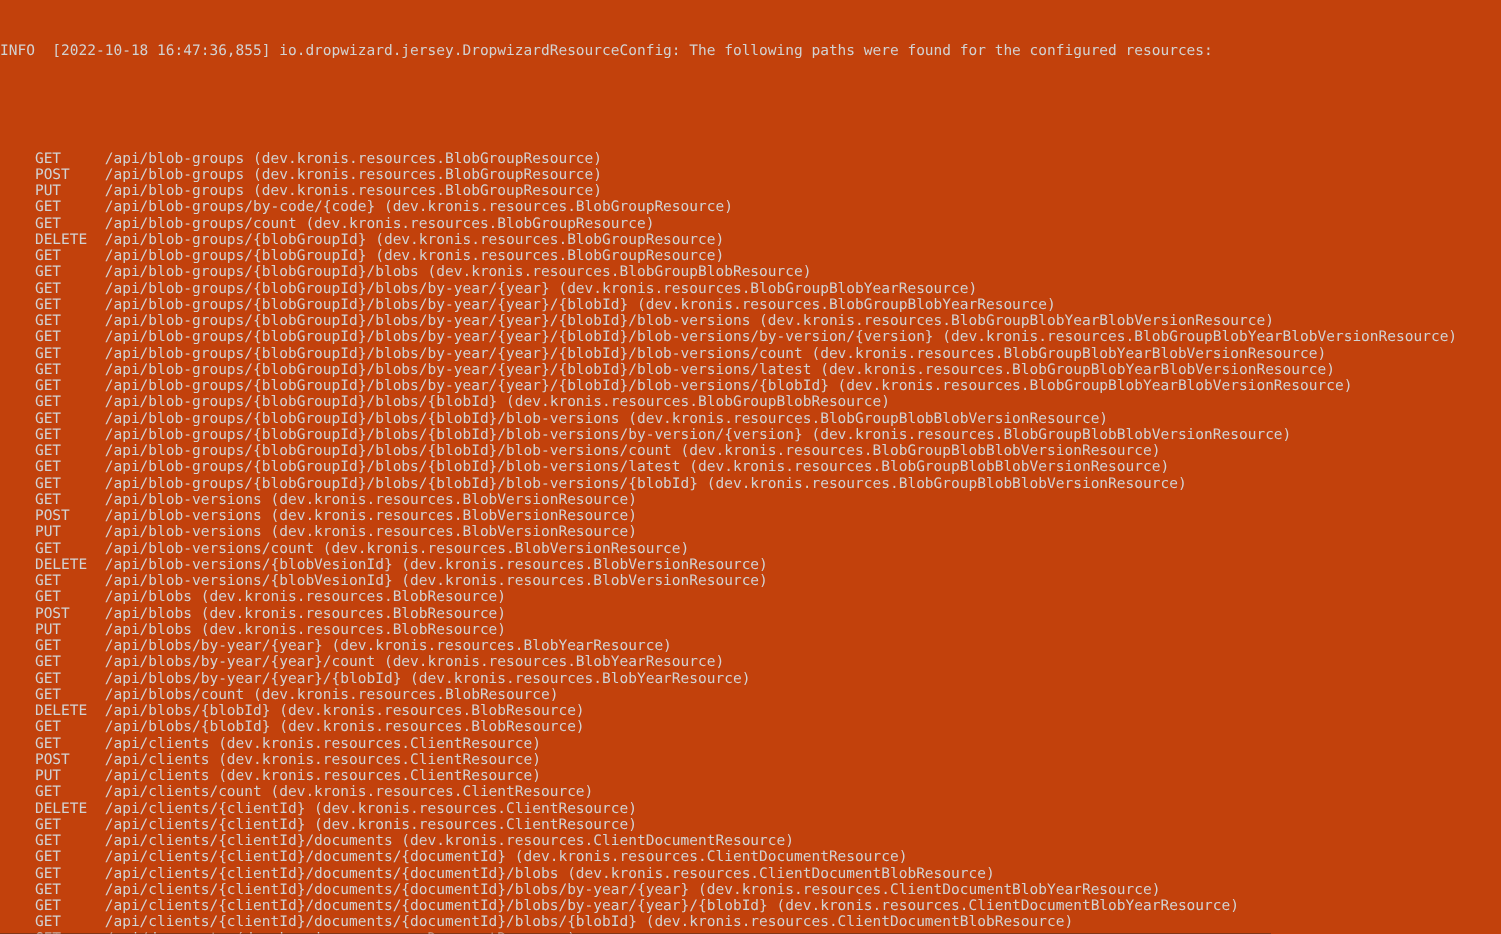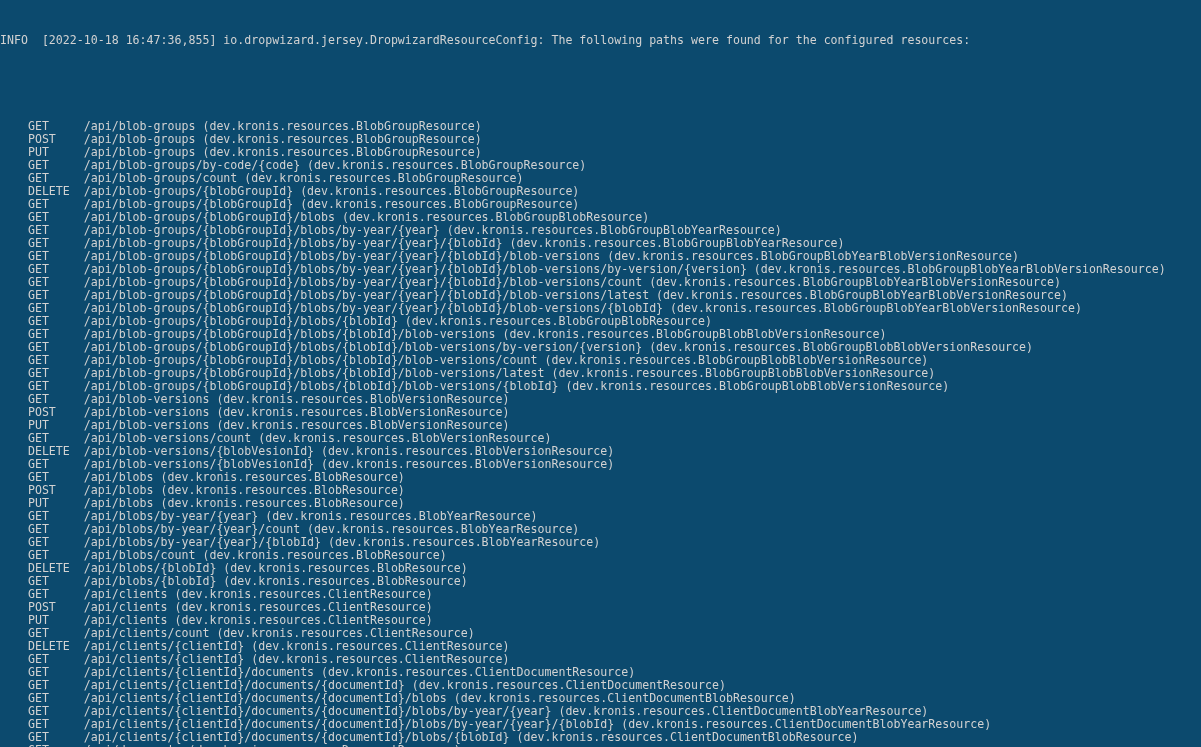--- a/index.html
+++ b/index.html
@@ -41,17 +41,17 @@
     height: 21px;
     line-height: 13px;
   }
   .spacer-line {
     height: 13px;
   }
 </style>
 </head>
 <body style="background: rgb(43, 43, 43);">
 
-<div id="terminal" style="background: #0c4a6e; color: rgb(210, 210, 210);">
+<div id="terminal" style="background: #c2410c; color: rgb(210, 210, 210);">
   <div class="log-line header-line">INFO  [2022-10-18 16:47:36,855] io.dropwizard.jersey.DropwizardResourceConfig: The following paths were found for the configured resources:</div>
   <div class="log-line spacer-line"></div>
   <div id="log-body"><div class="log-line">    GET     /api/blob-groups (dev.kronis.resources.BlobGroupResource)</div><div class="log-line">    POST    /api/blob-groups (dev.kronis.resources.BlobGroupResource)</div><div class="log-line">    PUT     /api/blob-groups (dev.kronis.resources.BlobGroupResource)</div><div class="log-line">    GET     /api/blob-groups/by-code/{code} (dev.kronis.resources.BlobGroupResource)</div><div class="log-line">    GET     /api/blob-groups/count (dev.kronis.resources.BlobGroupResource)</div><div class="log-line">    DELETE  /api/blob-groups/{blobGroupId} (dev.kronis.resources.BlobGroupResource)</div><div class="log-line">    GET     /api/blob-groups/{blobGroupId} (dev.kronis.resources.BlobGroupResource)</div><div class="log-line">    GET     /api/blob-groups/{blobGroupId}/blobs (dev.kronis.resources.BlobGroupBlobResource)</div><div class="log-line">    GET     /api/blob-groups/{blobGroupId}/blobs/by-year/{year} (dev.kronis.resources.BlobGroupBlobYearResource)</div><div class="log-line">    GET     /api/blob-groups/{blobGroupId}/blobs/by-year/{year}/{blobId} (dev.kronis.resources.BlobGroupBlobYearResource)</div><div class="log-line">    GET     /api/blob-groups/{blobGroupId}/blobs/by-year/{year}/{blobId}/blob-versions (dev.kronis.resources.BlobGroupBlobYearBlobVersionResource)</div><div class="log-line">    GET     /api/blob-groups/{blobGroupId}/blobs/by-year/{year}/{blobId}/blob-versions/by-version/{version} (dev.kronis.resources.BlobGroupBlobYearBlobVersionResource)</div><div class="log-line">    GET     /api/blob-groups/{blobGroupId}/blobs/by-year/{year}/{blobId}/blob-versions/count (dev.kronis.resources.BlobGroupBlobYearBlobVersionResource)</div><div class="log-line">    GET     /api/blob-groups/{blobGroupId}/blobs/by-year/{year}/{blobId}/blob-versions/latest (dev.kronis.resources.BlobGroupBlobYearBlobVersionResource)</div><div class="log-line">    GET     /api/blob-groups/{blobGroupId}/blobs/by-year/{year}/{blobId}/blob-versions/{blobId} (dev.kronis.resources.BlobGroupBlobYearBlobVersionResource)</div><div class="log-line">    GET     /api/blob-groups/{blobGroupId}/blobs/{blobId} (dev.kronis.resources.BlobGroupBlobResource)</div><div class="log-line">    GET     /api/blob-groups/{blobGroupId}/blobs/{blobId}/blob-versions (dev.kronis.resources.BlobGroupBlobBlobVersionResource)</div><div class="log-line">    GET     /api/blob-groups/{blobGroupId}/blobs/{blobId}/blob-versions/by-version/{version} (dev.kronis.resources.BlobGroupBlobBlobVersionResource)</div><div class="log-line">    GET     /api/blob-groups/{blobGroupId}/blobs/{blobId}/blob-versions/count (dev.kronis.resources.BlobGroupBlobBlobVersionResource)</div><div class="log-line">    GET     /api/blob-groups/{blobGroupId}/blobs/{blobId}/blob-versions/latest (dev.kronis.resources.BlobGroupBlobBlobVersionResource)</div><div class="log-line">    GET     /api/blob-groups/{blobGroupId}/blobs/{blobId}/blob-versions/{blobId} (dev.kronis.resources.BlobGroupBlobBlobVersionResource)</div><div class="log-line">    GET     /api/blob-versions (dev.kronis.resources.BlobVersionResource)</div><div class="log-line">    POST    /api/blob-versions (dev.kronis.resources.BlobVersionResource)</div><div class="log-line">    PUT     /api/blob-versions (dev.kronis.resources.BlobVersionResource)</div><div class="log-line">    GET     /api/blob-versions/count (dev.kronis.resources.BlobVersionResource)</div><div class="log-line">    DELETE  /api/blob-versions/{blobVesionId} (dev.kronis.resources.BlobVersionResource)</div><div class="log-line">    GET     /api/blob-versions/{blobVesionId} (dev.kronis.resources.BlobVersionResource)</div><div class="log-line">    GET     /api/blobs (dev.kronis.resources.BlobResource)</div><div class="log-line">    POST    /api/blobs (dev.kronis.resources.BlobResource)</div><div class="log-line">    PUT     /api/blobs (dev.kronis.resources.BlobResource)</div><div class="log-line">    GET     /api/blobs/by-year/{year} (dev.kronis.resources.BlobYearResource)</div><div class="log-line">    GET     /api/blobs/by-year/{year}/count (dev.kronis.resources.BlobYearResource)</div><div class="log-line">    GET     /api/blobs/by-year/{year}/{blobId} (dev.kronis.resources.BlobYearResource)</div><div class="log-line">    GET     /api/blobs/count (dev.kronis.resources.BlobResource)</div><div class="log-line">    DELETE  /api/blobs/{blobId} (dev.kronis.resources.BlobResource)</div><div class="log-line">    GET     /api/blobs/{blobId} (dev.kronis.resources.BlobResource)</div><div class="log-line">    GET     /api/clients (dev.kronis.resources.ClientResource)</div><div class="log-line">    POST    /api/clients (dev.kronis.resources.ClientResource)</div><div class="log-line">    PUT     /api/clients (dev.kronis.resources.ClientResource)</div><div class="log-line">    GET     /api/clients/count (dev.kronis.resources.ClientResource)</div><div class="log-line">    DELETE  /api/clients/{clientId} (dev.kronis.resources.ClientResource)</div><div class="log-line">    GET     /api/clients/{clientId} (dev.kronis.resources.ClientResource)</div><div class="log-line">    GET     /api/clients/{clientId}/documents (dev.kronis.resources.ClientDocumentResource)</div><div class="log-line">    GET     /api/clients/{clientId}/documents/{documentId} (dev.kronis.resources.ClientDocumentResource)</div><div class="log-line">    GET     /api/clients/{clientId}/documents/{documentId}/blobs (dev.kronis.resources.ClientDocumentBlobResource)</div><div class="log-line">    GET     /api/clients/{clientId}/documents/{documentId}/blobs/by-year/{year} (dev.kronis.resources.ClientDocumentBlobYearResource)</div><div class="log-line">    GET     /api/clients/{clientId}/documents/{documentId}/blobs/by-year/{year}/{blobId} (dev.kronis.resources.ClientDocumentBlobYearResource)</div><div class="log-line">    GET     /api/clients/{clientId}/documents/{documentId}/blobs/{blobId} (dev.kronis.resources.ClientDocumentBlobResource)</div><div class="log-line">    GET     /api/documents (dev.kronis.resources.DocumentResource)</div></div>
 </div>
 
 </body></html>

